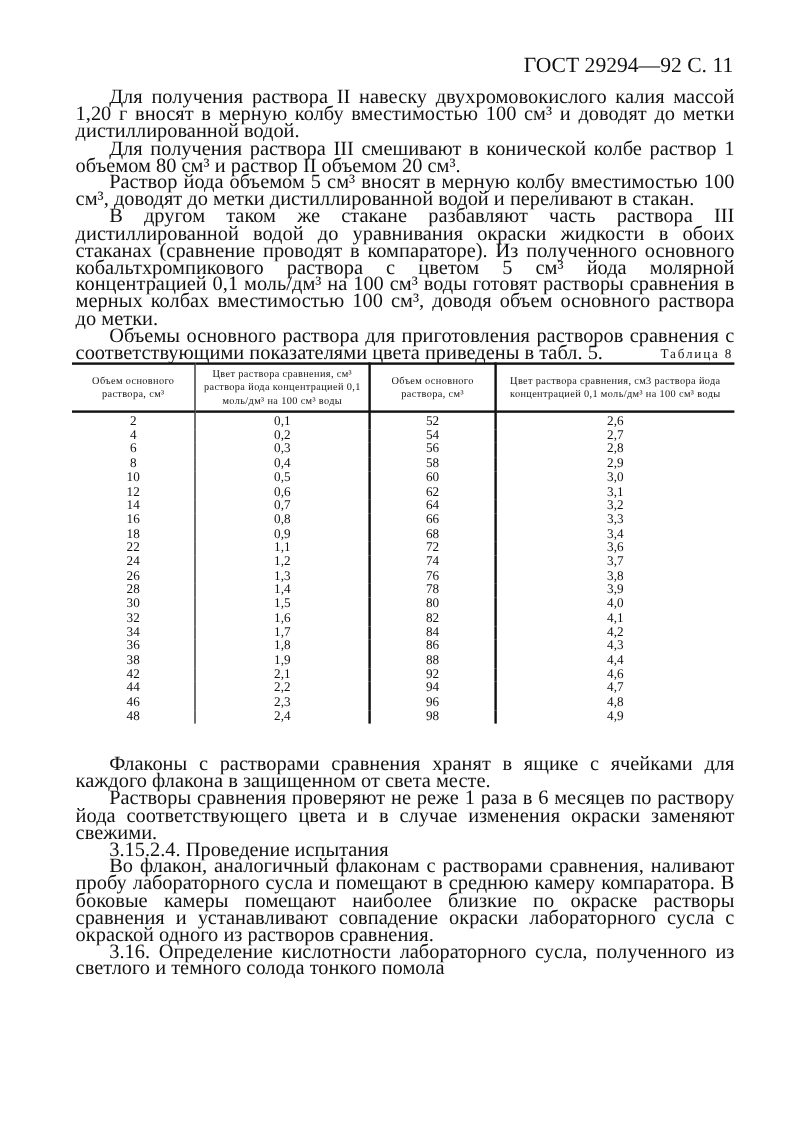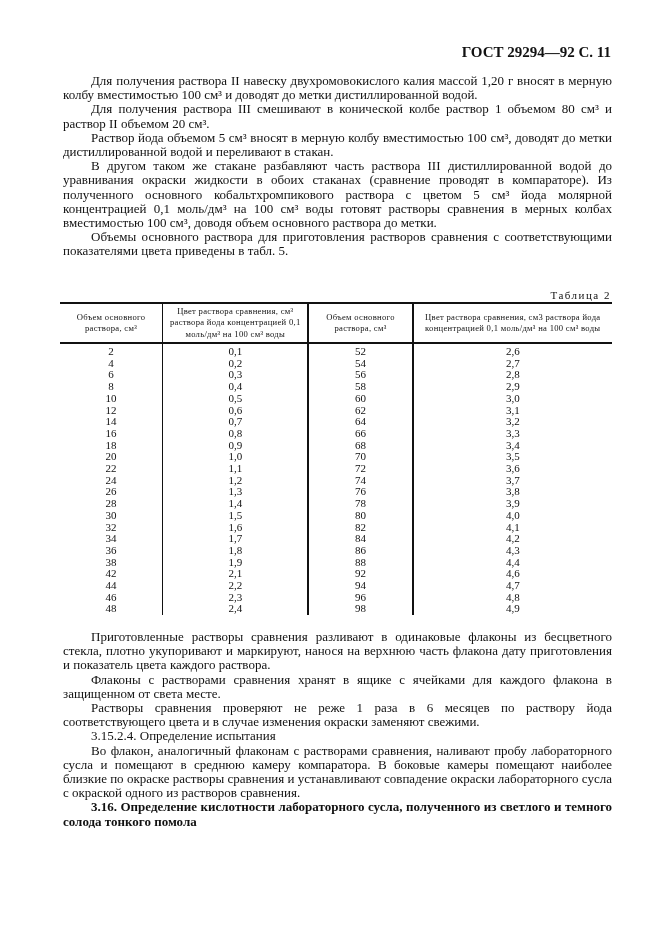--- a/index.html
+++ b/index.html
@@ -3,25 +3,25 @@
   <meta charset="utf-8">
   <style>
     html, body { margin: 0; padding: 0; background: #ffffff; }
     body {
       width: 661px; height: 936px; position: relative; overflow: hidden;
       font-family: "Liberation Serif", "DejaVu Serif", serif;
       color: #111;
     }
     .header {
       position: absolute; top: 44px; right: 50px;
-      font-weight: bold; font-size: 15px;
+      font-weight: normal; font-size: 18px;
     }
     .text-block {
       position: absolute; left: 63px; width: 549px;
-      font-size: 13px; line-height: 14.2px; text-align: justify;
+      font-size: 17px; line-height: 14.2px; text-align: justify;
     }
     .text-block p { margin: 0; text-indent: 28px; }
     .block1 { top: 74px; }
     .table-caption {
       position: absolute; top: 289px; right: 50px;
       font-size: 11px; letter-spacing: 1.5px;
     }
     .table5 {
       position: absolute; left: 60px; top: 283px; width: 552px;
       border-collapse: collapse;
@@ -37,36 +37,36 @@
     .table5 td {
       text-align: center; line-height: 11.7px; height: 11.7px; padding: 0;
       font-size: 11px;
     }
     .table5 tr.first td { padding-top: 2px; }
     .c1 { width: 100px; border-right: 1px solid #111; }
     .c2 { width: 145px; border-right: 2px solid #111; border-radius: 11px; }
     .c3 { width: 100px; border-right: 2px solid #111; }
     .c4 { width: 205px; }
     .block2 { top: 630px; }
-    .bold { font-weight: bold; }
+    .bold { font-weight: normal; }
   </style>
 </head>
 <body>
 
 <div class="header">ГОСТ 29294—92 С. 11</div>
 
 <div class="text-block block1">
   <p>Для получения раствора II навеску двухромовокислого калия массой 1,20 г вносят в мерную колбу вместимостью 100 см³ и доводят до метки дистиллированной водой.</p>
   <p>Для получения раствора III смешивают в конической колбе раствор 1 объемом 80 см³ и раствор II объемом 20 см³.</p>
   <p>Раствор йода объемом 5 см³ вносят в мерную колбу вместимостью 100 см³, доводят до метки дистиллированной водой и переливают в стакан.</p>
   <p>В другом таком же стакане разбавляют часть раствора III дистиллированной водой до уравнивания окраски жидкости в обоих стаканах (сравнение проводят в компараторе). Из полученного основного кобальтхромпикового раствора с цветом 5 см³ йода молярной концентрацией 0,1 моль/дм³ на 100 см³ воды готовят растворы сравнения в мерных колбах вместимостью 100 см³, доводя объем основного раствора до метки.</p>
   <p>Объемы основного раствора для приготовления растворов сравнения с соответствующими показателями цвета приведены в табл. 5.</p>
 </div>
 
-<div class="table-caption">Таблица 2</div>
+<div class="table-caption">Таблица 8</div>
 
 <table class="table5" style="top:302px;">
   <thead>
     <tr>
       <th class="c1">Объем основного раствора, см³</th>
       <th class="c2">Цвет раствора сравнения, см³ раствора йода концентрацией 0,1 моль/дм³ на 100 см³ воды</th>
       <th class="c3">Объем основного раствора, см³</th>
       <th class="c4">Цвет раствора сравнения, см3 раствора йода концентрацией 0,1 моль/дм³ на 100 см³ воды</th>
     </tr>
   </thead>
@@ -119,26 +119,20 @@
         <td class="c3">66</td>
         <td class="c4">3,3</td>
       </tr>
       <tr>
         <td class="c1">18</td>
         <td class="c2">0,9</td>
         <td class="c3">68</td>
         <td class="c4">3,4</td>
       </tr>
       <tr>
-        <td class="c1">20</td>
-        <td class="c2">1,0</td>
-        <td class="c3">70</td>
-        <td class="c4">3,5</td>
-      </tr>
-      <tr>
         <td class="c1">22</td>
         <td class="c2">1,1</td>
         <td class="c3">72</td>
         <td class="c4">3,6</td>
       </tr>
       <tr>
         <td class="c1">24</td>
         <td class="c2">1,2</td>
         <td class="c3">74</td>
         <td class="c4">3,7</td>
@@ -206,19 +200,18 @@
       <tr>
         <td class="c1">48</td>
         <td class="c2">2,4</td>
         <td class="c3">98</td>
         <td class="c4">4,9</td>
       </tr>
     </tbody>
 </table>
 
 <div class="text-block block2">
-  <p>Приготовленные растворы сравнения разливают в одинаковые флаконы из бесцветного стекла, плотно укупоривают и маркируют, нанося на верхнюю часть флакона дату приготовления и показатель цвета каждого раствора.</p>
   <p>Флаконы с растворами сравнения хранят в ящике с ячейками для каждого флакона в защищенном от света месте.</p>
   <p>Растворы сравнения проверяют не реже 1 раза в 6 месяцев по раствору йода соответствующего цвета и в случае изменения окраски заменяют свежими.</p>
-  <p style="text-align:left;">3.15.2.4. Определение испытания</p>
+  <p style="text-align:left;">3.15.2.4. Проведение испытания</p>
   <p>Во флакон, аналогичный флаконам с растворами сравнения, наливают пробу лабораторного сусла и помещают в среднюю камеру компаратора. В боковые камеры помещают наиболее близкие по окраске растворы сравнения и устанавливают совпадение окраски лабораторного сусла с окраской одного из растворов сравнения.</p>
   <p class="bold">3.16. Определение кислотности лабораторного сусла, полученного из светлого и темного солода тонкого помола</p>
 </div>
 
 </body></html>

